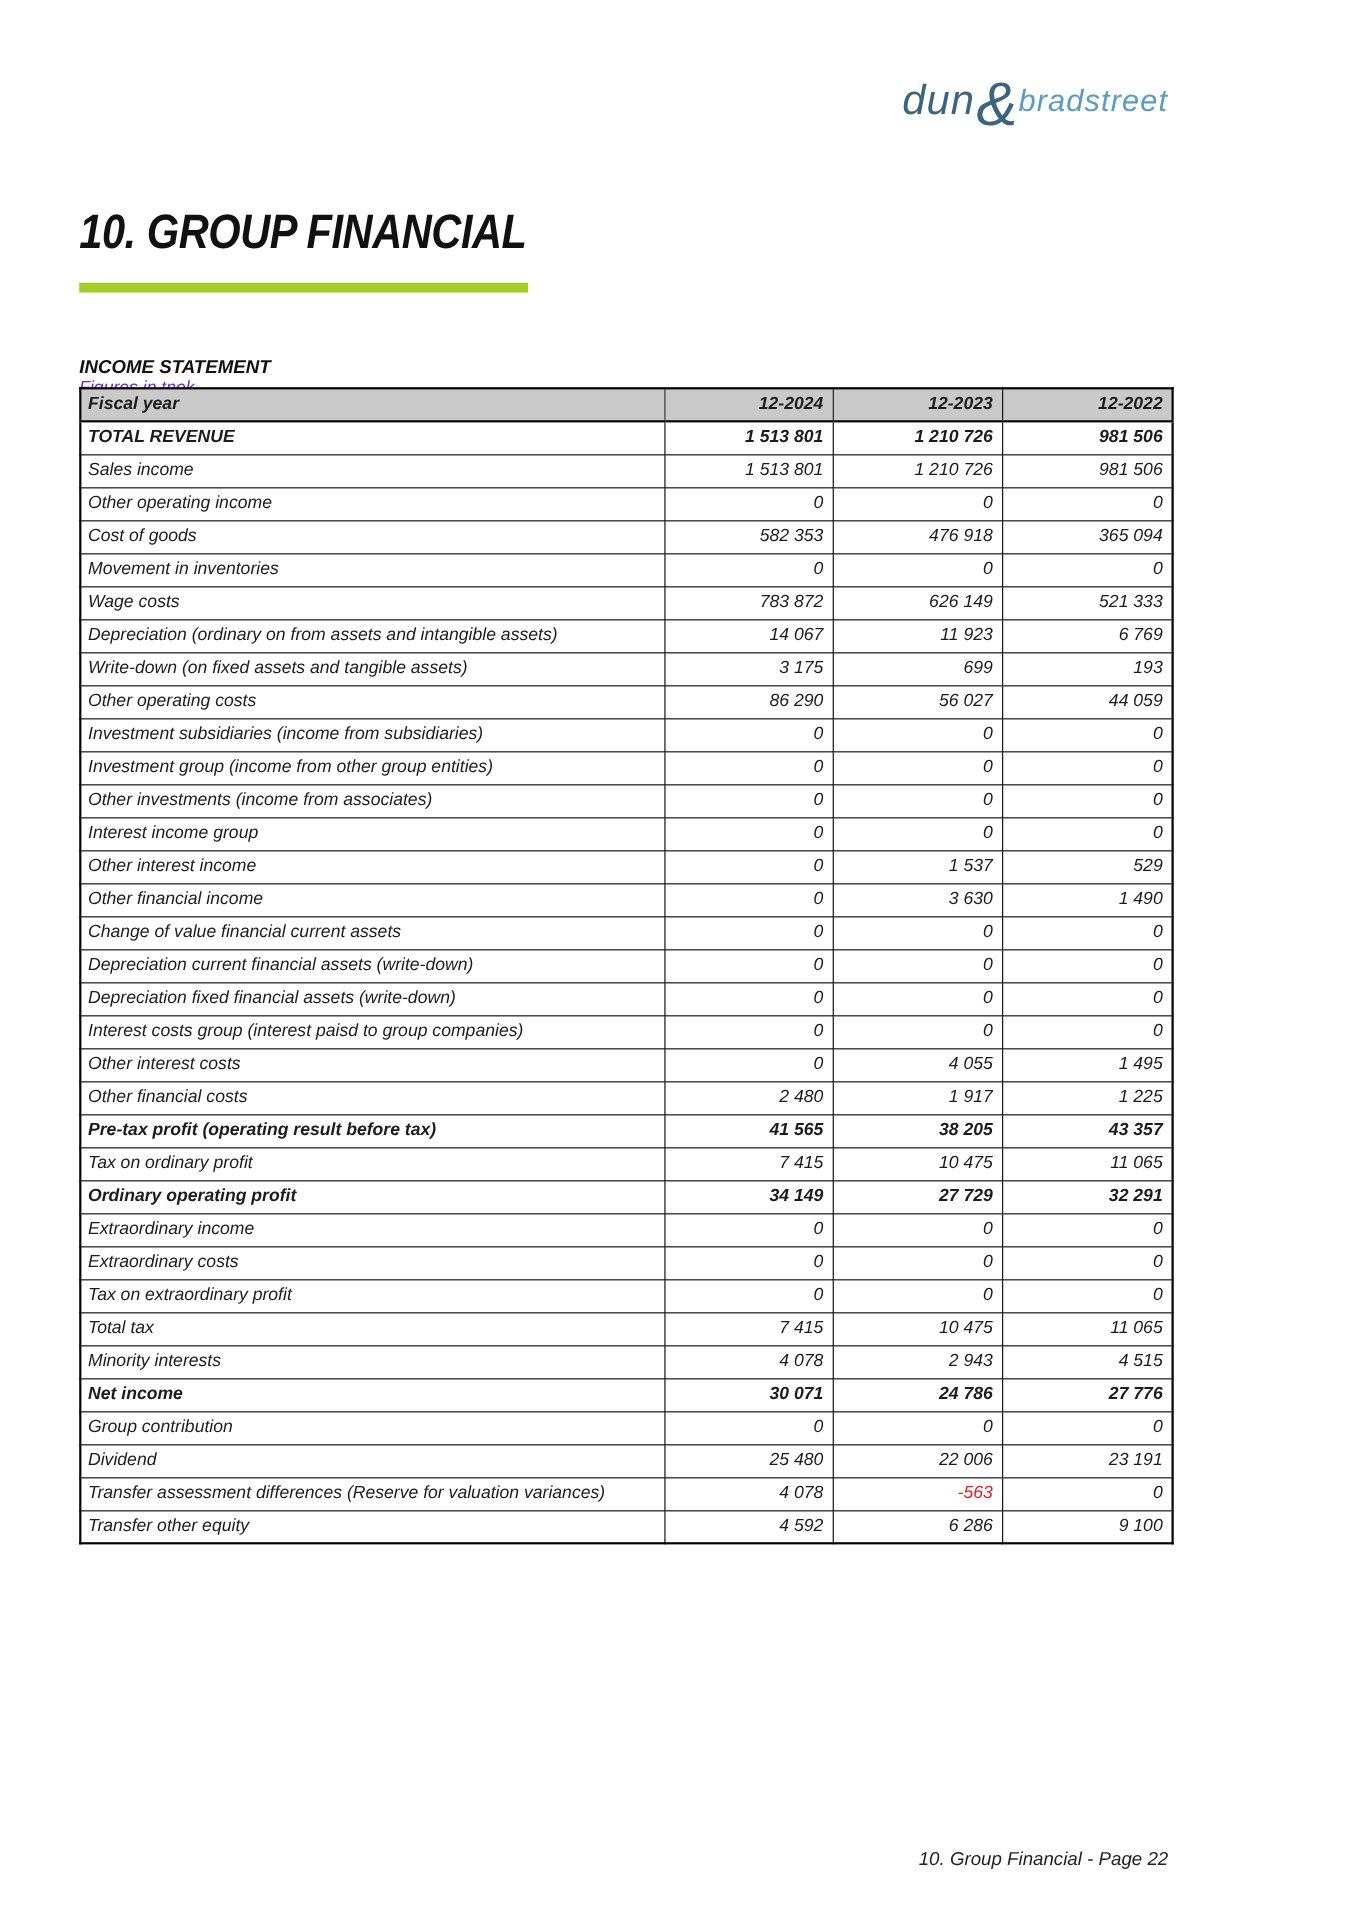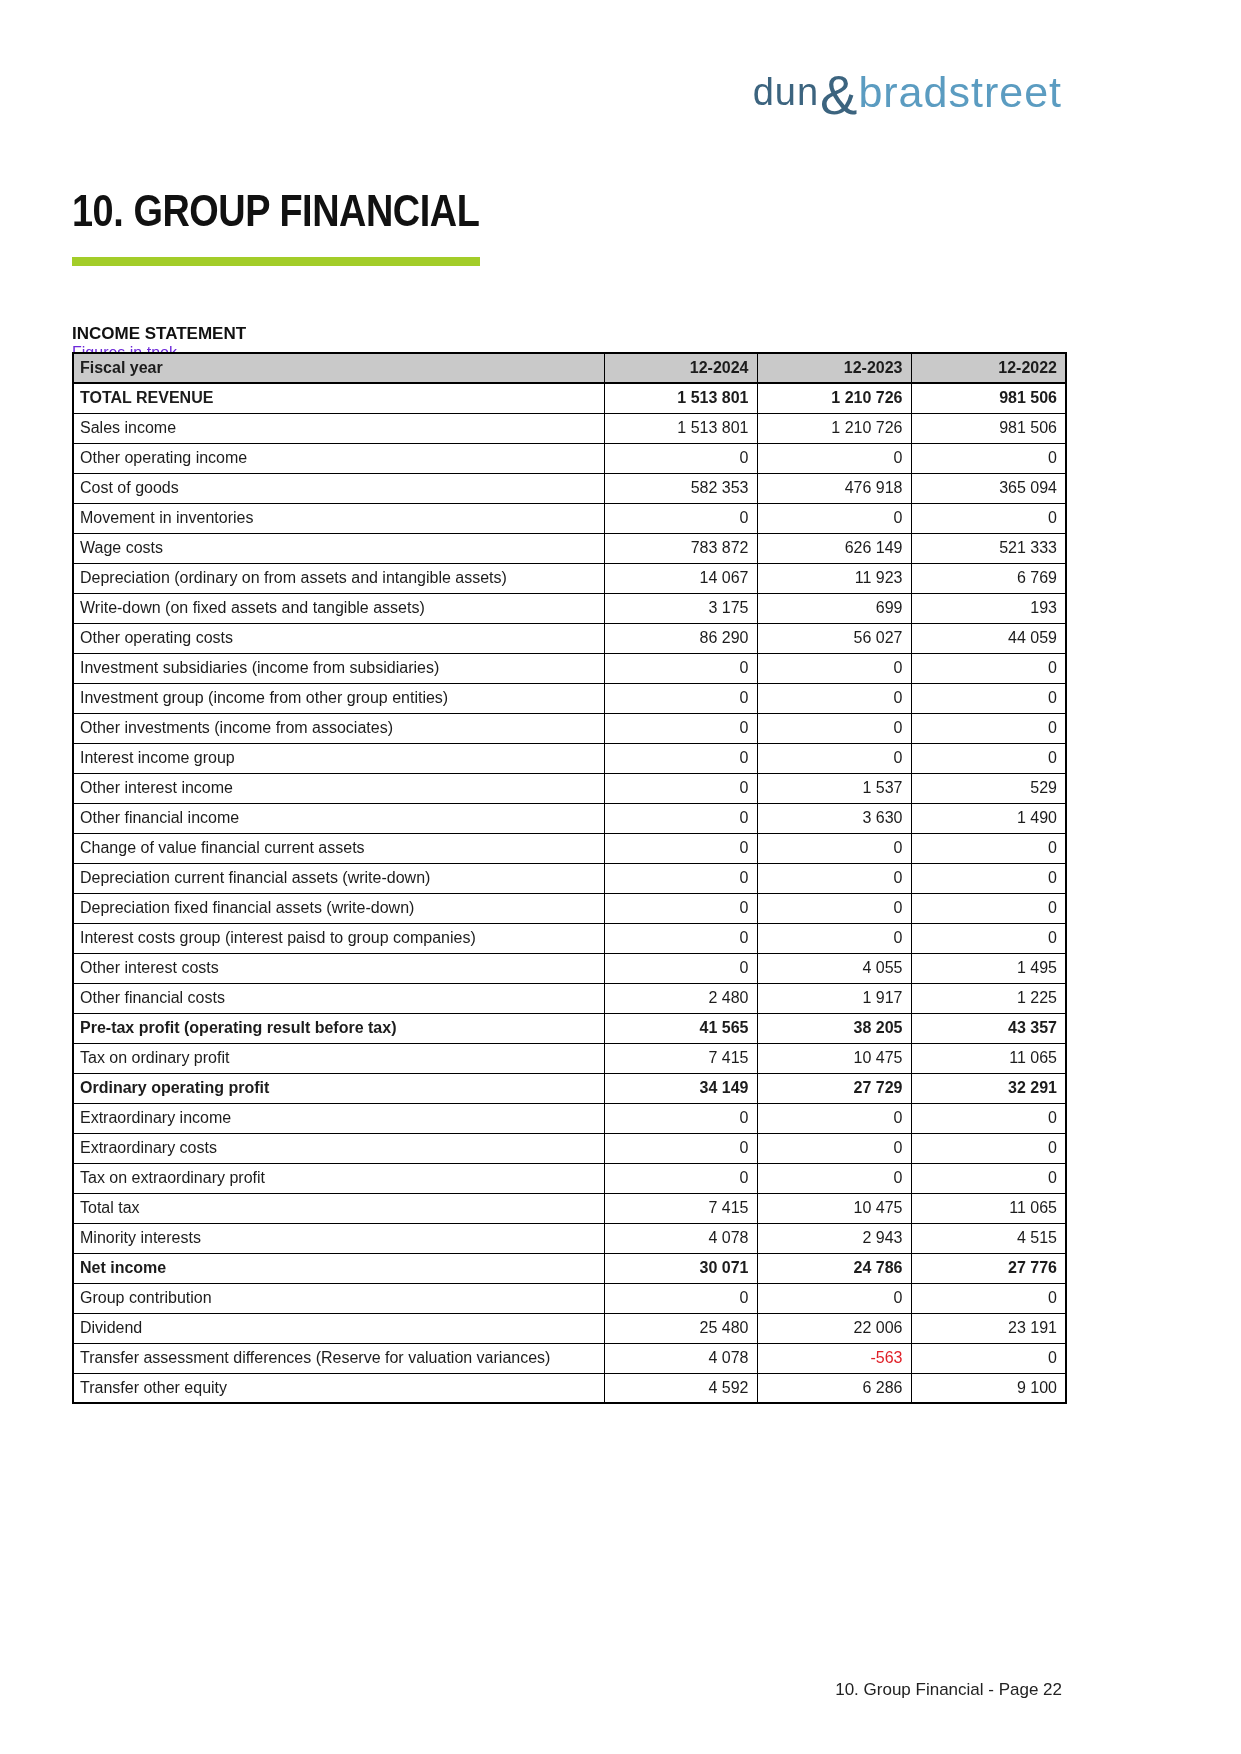--- a/index.html
+++ b/index.html
@@ -15,20 +15,21 @@
   body{
     font-family:"Liberation Sans", sans-serif;
     color:var(--ink);
   }
   .page{
     position:relative;
     width:1241px;
     height:1754px;
     background:#ffffff;
     overflow:hidden;
+    font-style:italic;
   }
 
   
   .logo{
     position:absolute;
     top:64px;
     right:179px;
     display:flex;
     align-items:center;
     line-height:1;
@@ -40,21 +41,21 @@
     letter-spacing:1px;
   }
   .logo .amp{
     font-size:56px;
     color:var(--logo-dark-blue);
     margin:0 1px;
     position:relative;
     top:3px;
   }
   .logo .bradstreet{
-    font-size:43px;
+    font-size:28px;
     color:var(--logo-light-blue);
     letter-spacing:1px;
   }
 
   
   .page-title{
     position:absolute;
     left:72px;
     top:186px;
     font-size:44px;

